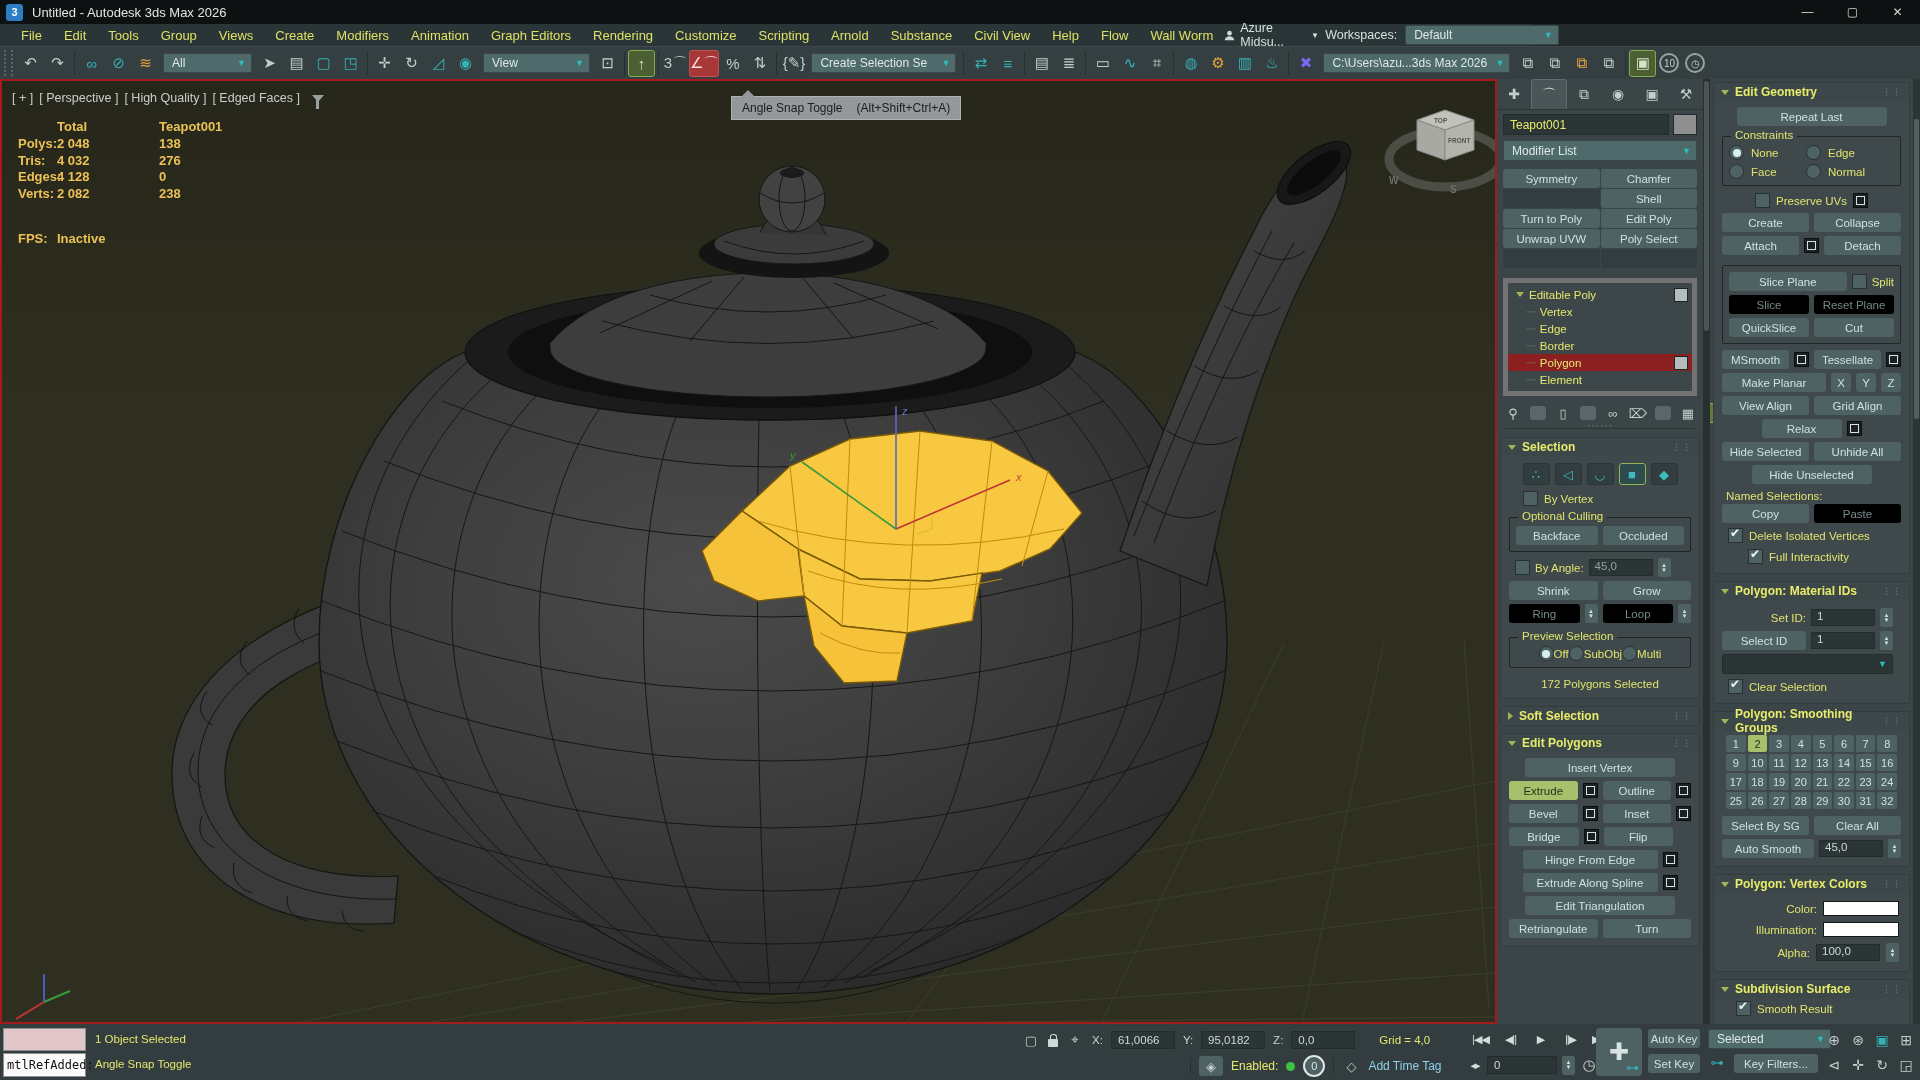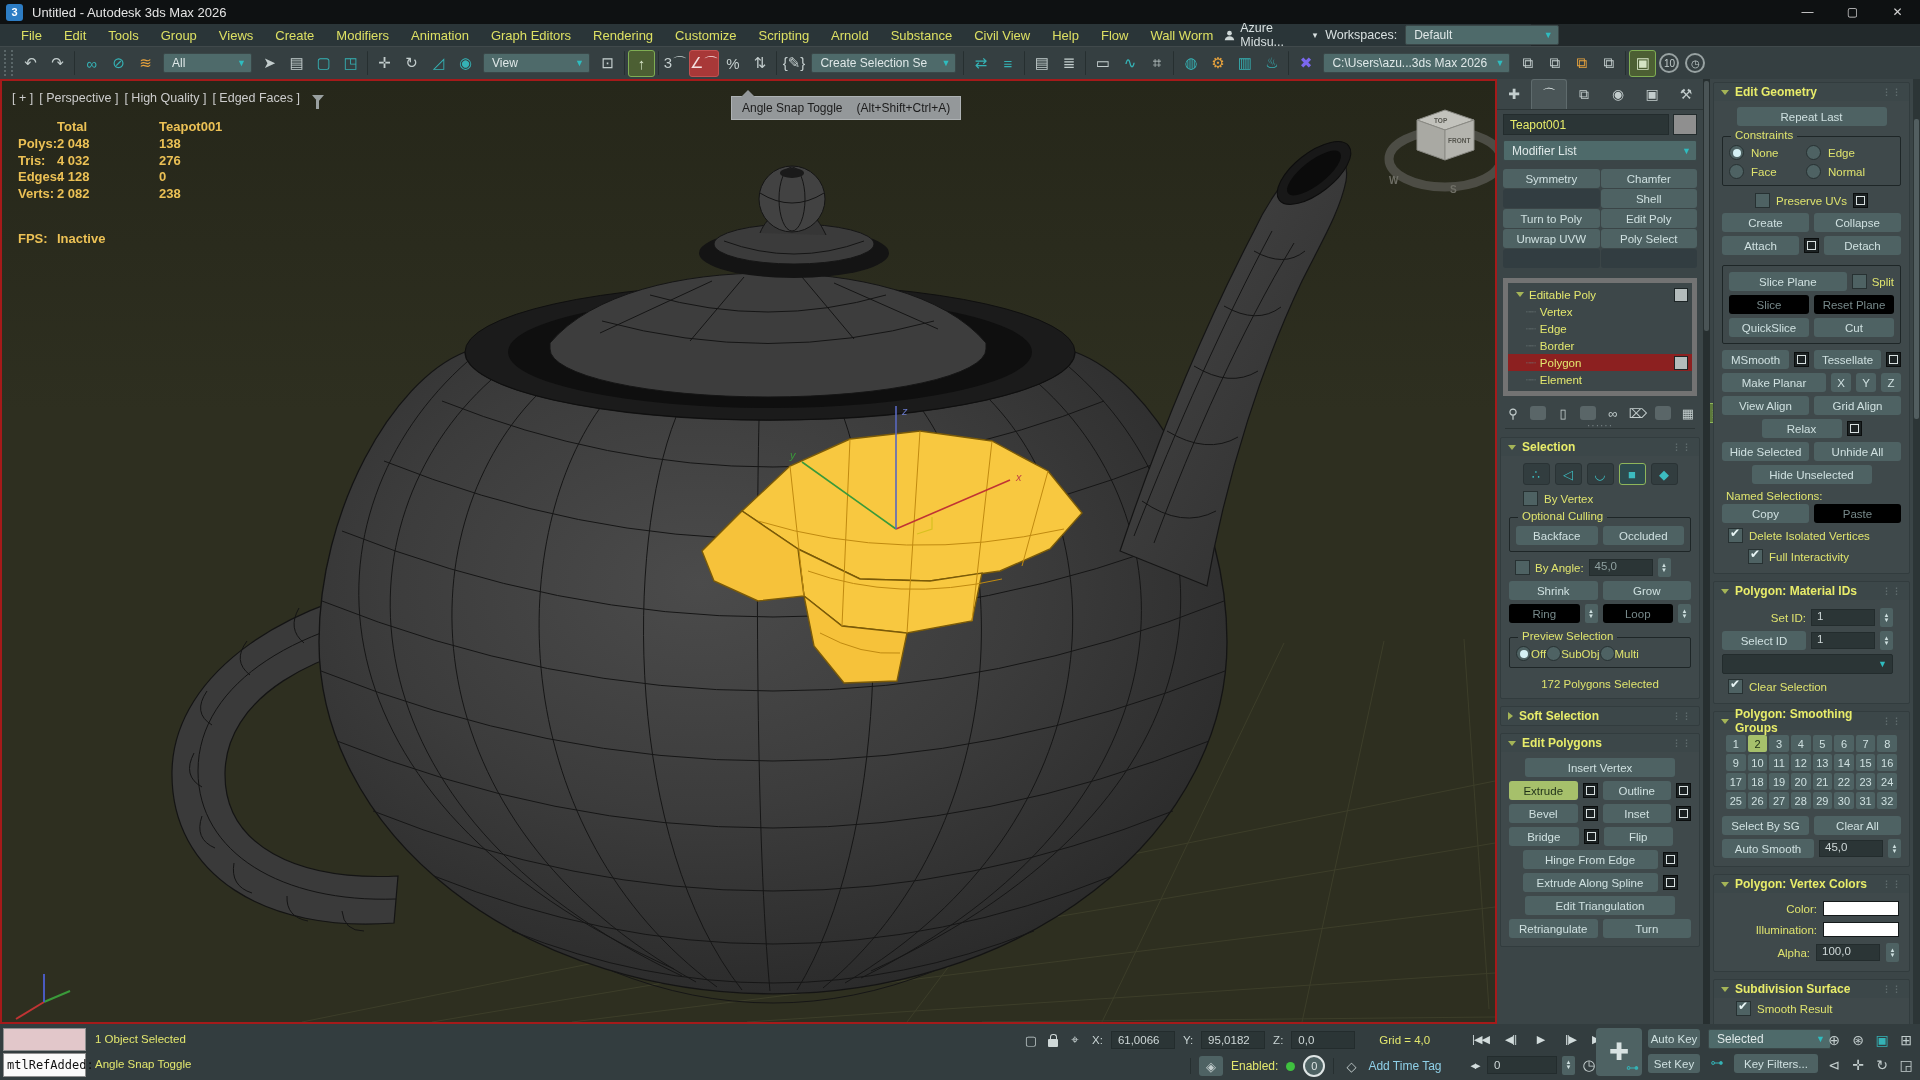--- a/index.html
+++ b/index.html
@@ -767,21 +767,21 @@
         <div class="pbtn disabled">
             <span>Loop</span>
           </div>
         <div class="spinner">
             <span>▲</span>
             <span>▼</span>
           </div>
       </div>
       <div class="gbox" style="margin-top:12px">
         <span class="gbox-label">Preview Selection</span>
-        <div class="btnrow" style="padding:0;justify-content:flex-start;gap:0">
+        <div class="btnrow" style="padding:0;justify-content:center;gap:0">
           <span class="rd on"></span>
             <span class="lbl">Off</span>
           <span class="rd"></span>
             <span class="lbl">SubObj</span>
           <span class="rd"></span>
             <span class="lbl">Multi</span>
         </div>
       </div>
       <div class="selcount">172 Polygons Selected</div>
     </div>

